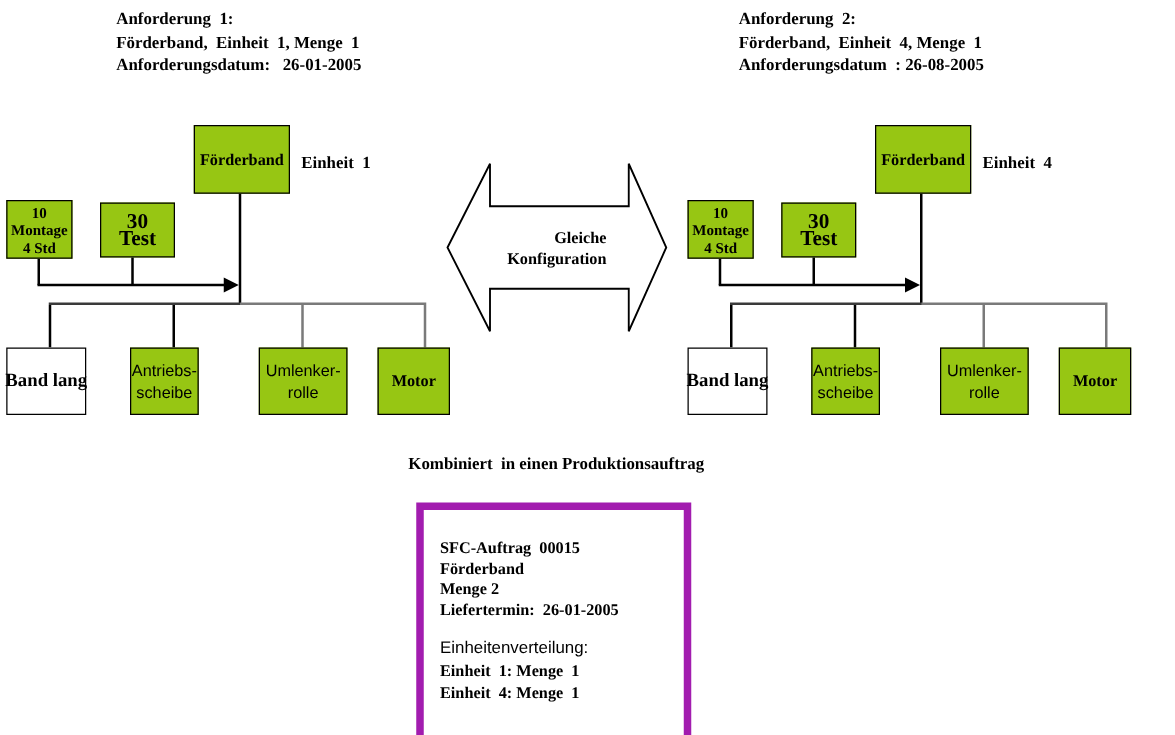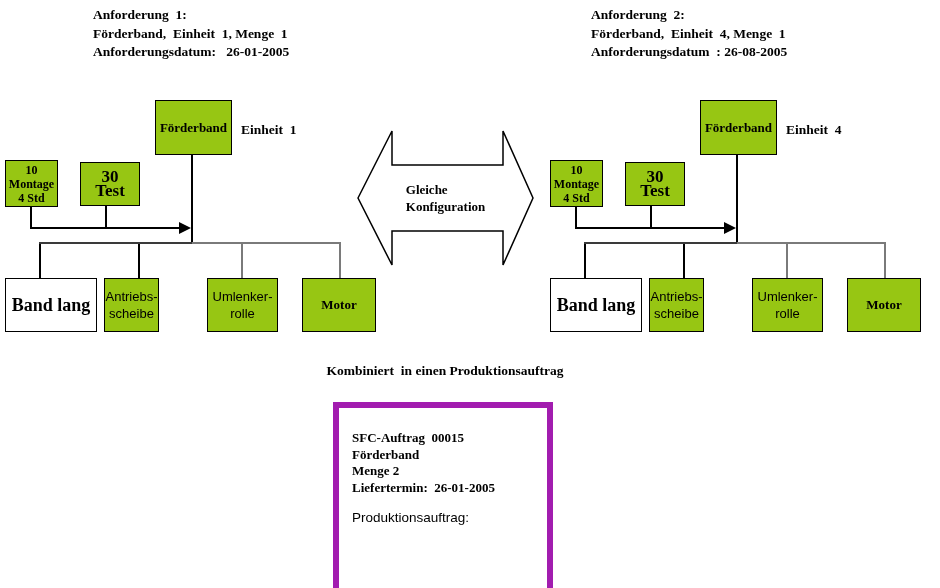--- a/index.html
+++ b/index.html
@@ -57,31 +57,31 @@
     border-left: 12px solid #000;
   }
   .dist-left  { left: 39px;  top: 242px; width: 153px; height: 2px; background: #3a3a3a; }
   .dist-right { left: 192px; top: 242px; width: 149px; height: 2px; background: #7a7a7a; }
   .drop-c1 { left: 39px;  top: 244px; width: 2px; height: 34px; background: #000; }
   .drop-c2 { left: 138px; top: 244px; width: 2px; height: 34px; background: #000; }
   .drop-c3 { left: 241px; top: 244px; width: 2px; height: 34px; background: #7a7a7a; }
   .drop-c4 { left: 339px; top: 244px; width: 2px; height: 34px; background: #7a7a7a; }
 
   .comp { top: 278px; height: 54px; }
-  .c1 { left: 5px;   width: 92px; font-size: 18px; }
+  .c1 { left: 5px;   width: 64px; font-size: 15px; }
   .c2 { left: 104px; width: 55px; font-size: 13px; line-height: 17px; }
   .c3 { left: 207px; width: 71px; font-size: 13px; line-height: 17px; }
-  .c4 { left: 302px; width: 74px; font-size: 13px; }
+  .c4 { left: 302px; width: 58px; font-size: 13px; }
 
   .center-arrow { position: absolute; left: 356px; top: 128px; width: 179px; height: 140px; }
   .center-arrow svg { position: absolute; left: 0; top: 0; }
   .center-arrow-label {
     position: absolute; left: 0; top: 0; right: 0; bottom: 0;
     display: flex; align-items: center; justify-content: center;
-    text-align: left; font-size: 13px; line-height: 17px; white-space: pre;
+    text-align: right; font-size: 13px; line-height: 17px; white-space: pre;
   }
 
   .combined-heading {
     position: absolute; left: 280px; top: 363px; width: 330px;
     text-align: center; font-size: 13.5px; white-space: pre;
   }
 
   .order-box {
     position: absolute; left: 333px; top: 402px; width: 220px; height: 198px;
     box-sizing: border-box; border: 6px solid #a21caf; background: #fff;
@@ -171,16 +171,18 @@
 Konfiguration</div>
   </div>
 
   <div class="combined-heading serif-b">Kombiniert  in einen Produktionsauftrag</div>
 
   <div class="order-box">
     <div class="order-header serif-b">SFC-Auftrag  00015
 Förderband
 Menge 2
 Liefertermin:  26-01-2005</div>
-    <div class="order-dist-label sans">Produktionsauftrag:</div>
+    <div class="order-dist-label sans">Einheitenverteilung:</div>
+    <div class="order-dist serif-b">Einheit  1: Menge  1
+Einheit  4: Menge  1</div>
   </div>
 
 </div>
 
 </body></html>

